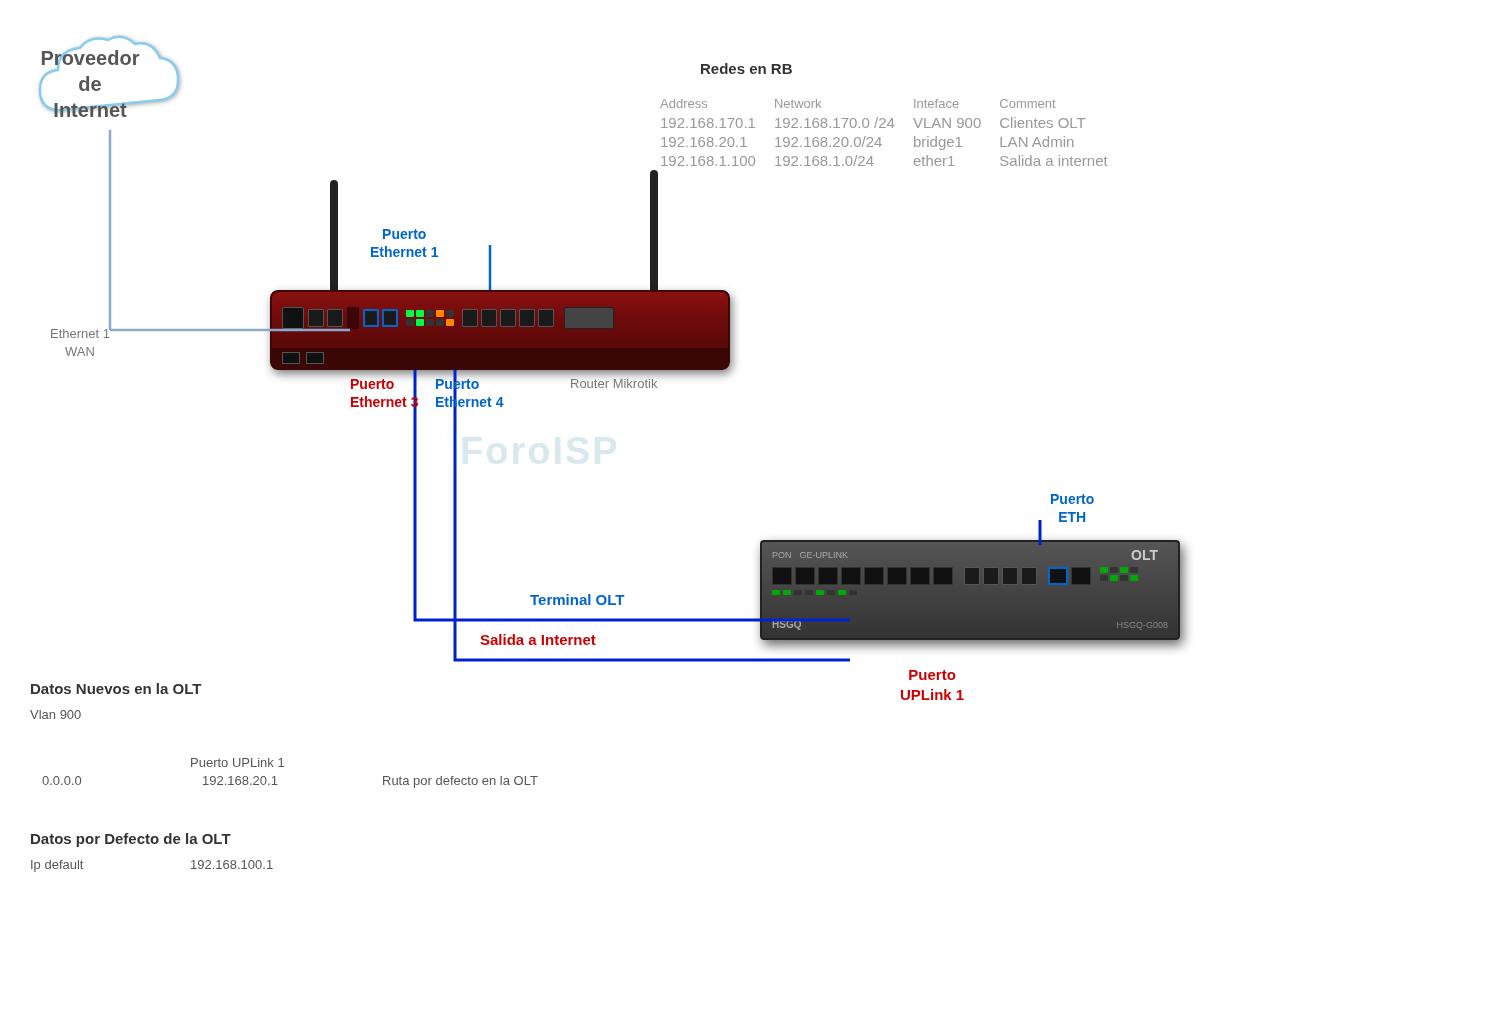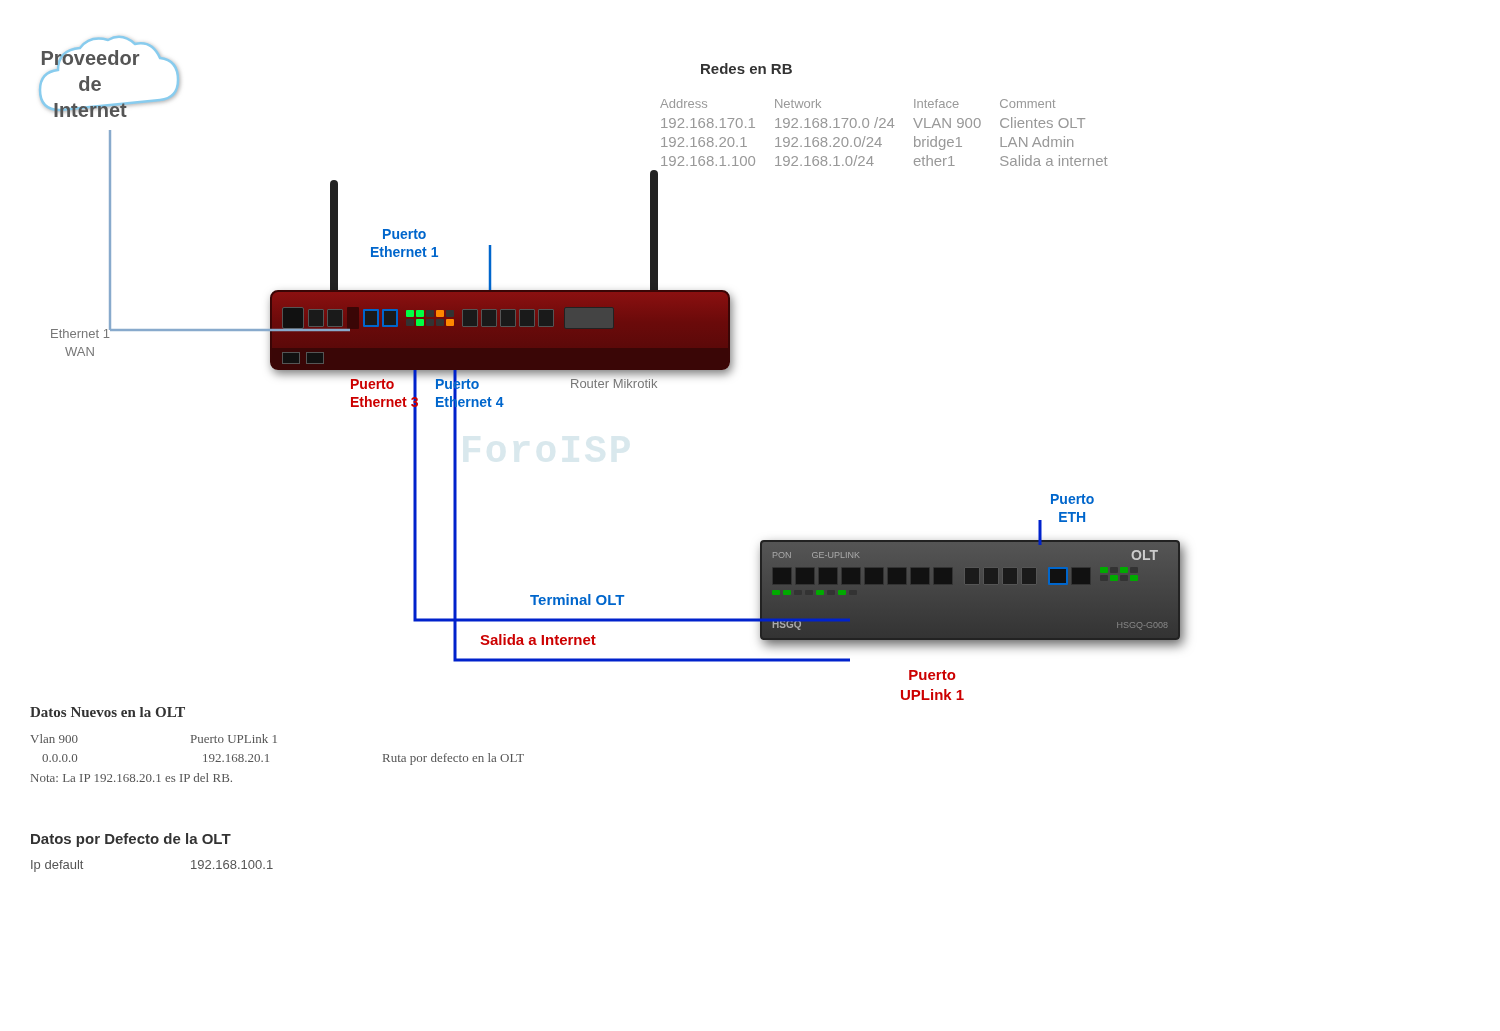--- a/index.html
+++ b/index.html
@@ -142,22 +142,21 @@
       top: 0;
       width: 1500px;
       height: 1031px;
       pointer-events: none;
     }
 
     
     .datos-section {
       position: absolute;
       left: 30px;
-      top: 704px;
-      font-family: Liberation Serif, serif;
+      top: 680px;
     }
     .datos-title {
       font-size: 15px;
       font-weight: bold;
       color: #333;
       margin-bottom: 10px;
     }
     .datos-row {
       font-size: 13px;
       color: #555;
@@ -177,21 +176,21 @@
     }
 
     
     .watermark {
       position: absolute;
       left: 460px;
       top: 430px;
       font-size: 38px;
       font-weight: bold;
       color: rgba(180, 210, 220, 0.5);
-      font-family: Liberation Mono, monospace;
+      font-family: Liberation Sans, sans-serif;
       letter-spacing: 2px;
     }
 
   </style>
 </head>
 <body>
 
 <div class="cloud">
   <svg viewBox="0 0 160 110" xmlns="http://www.w3.org/2000/svg">
     <defs>
@@ -288,21 +287,21 @@
     <div style="width:18px;height:12px;background:#111;border:1px solid #555;"></div>
     <div style="width:18px;height:12px;background:#111;border:1px solid #555;"></div>
   </div>
 </div>
 
 <div class="label-gray" style="left:570px;top:375px;">Router Mikrotik</div>
 
 <div class="olt-device">
   <div style="position:absolute;top:5px;right:20px;font-size:14px;color:#ccc;font-weight:bold;font-family:Arial;">OLT</div>
 
-  <div style="position:absolute;left:10px;top:8px;font-size:9px;color:#aaa;display:flex;gap:20px;">
+  <div style="position:absolute;left:10px;top:8px;font-size:9px;color:#aaa;display:flex;gap:8px;">
     <span>PON</span>
       <span>GE-UPLINK</span>
   </div>
 
   <div style="position:absolute;left:10px;top:25px;display:flex;gap:3px;">
     <div style="width:20px;height:18px;background:#111;border:1px solid #333;border-radius:1px;"></div>
     <div style="width:20px;height:18px;background:#111;border:1px solid #333;border-radius:1px;"></div>
     <div style="width:20px;height:18px;background:#111;border:1px solid #333;border-radius:1px;"></div>
     <div style="width:20px;height:18px;background:#111;border:1px solid #333;border-radius:1px;"></div>
     <div style="width:20px;height:18px;background:#111;border:1px solid #333;border-radius:1px;"></div>
@@ -391,30 +390,29 @@
   <span>UPLink 1</span>
 </div>
 
 <div class="watermark">ForoISP</div>
 
 <div class="datos-section">
   <div class="datos-title">Datos Nuevos en  la OLT</div>
   <div id="datos-nuevos-rows">
       <div class="datos-row">
         <span style="min-width: 130px;">Vlan 900</span>
-        <span style="min-width: 150px;">Puerto UPLink 1</span>
+        <span style="min-width: 150px; margin-top: 48px;">Puerto UPLink 1</span>
         <span></span>
       </div>
       <div class="datos-row">
         <span style="min-width: 130px; margin-left: 12px;">0.0.0.0</span>
         <span style="min-width: 150px;">192.168.20.1</span>
         <span>Ruta  por defecto en la OLT</span>
       </div>
     </div>
-  <div class="datos-nota">Nota: La IP 192.168.20.1 es IP del RB.</div>
 </div>
 
 <div class="datos-section2">
   <div class="datos-title">Datos por Defecto de la OLT</div>
   <div id="datos-defecto-rows">
       <div class="datos-row">
         <span style="min-width: 130px;">Ip default</span>
         <span>192.168.100.1</span>
         <span></span>
       </div>

